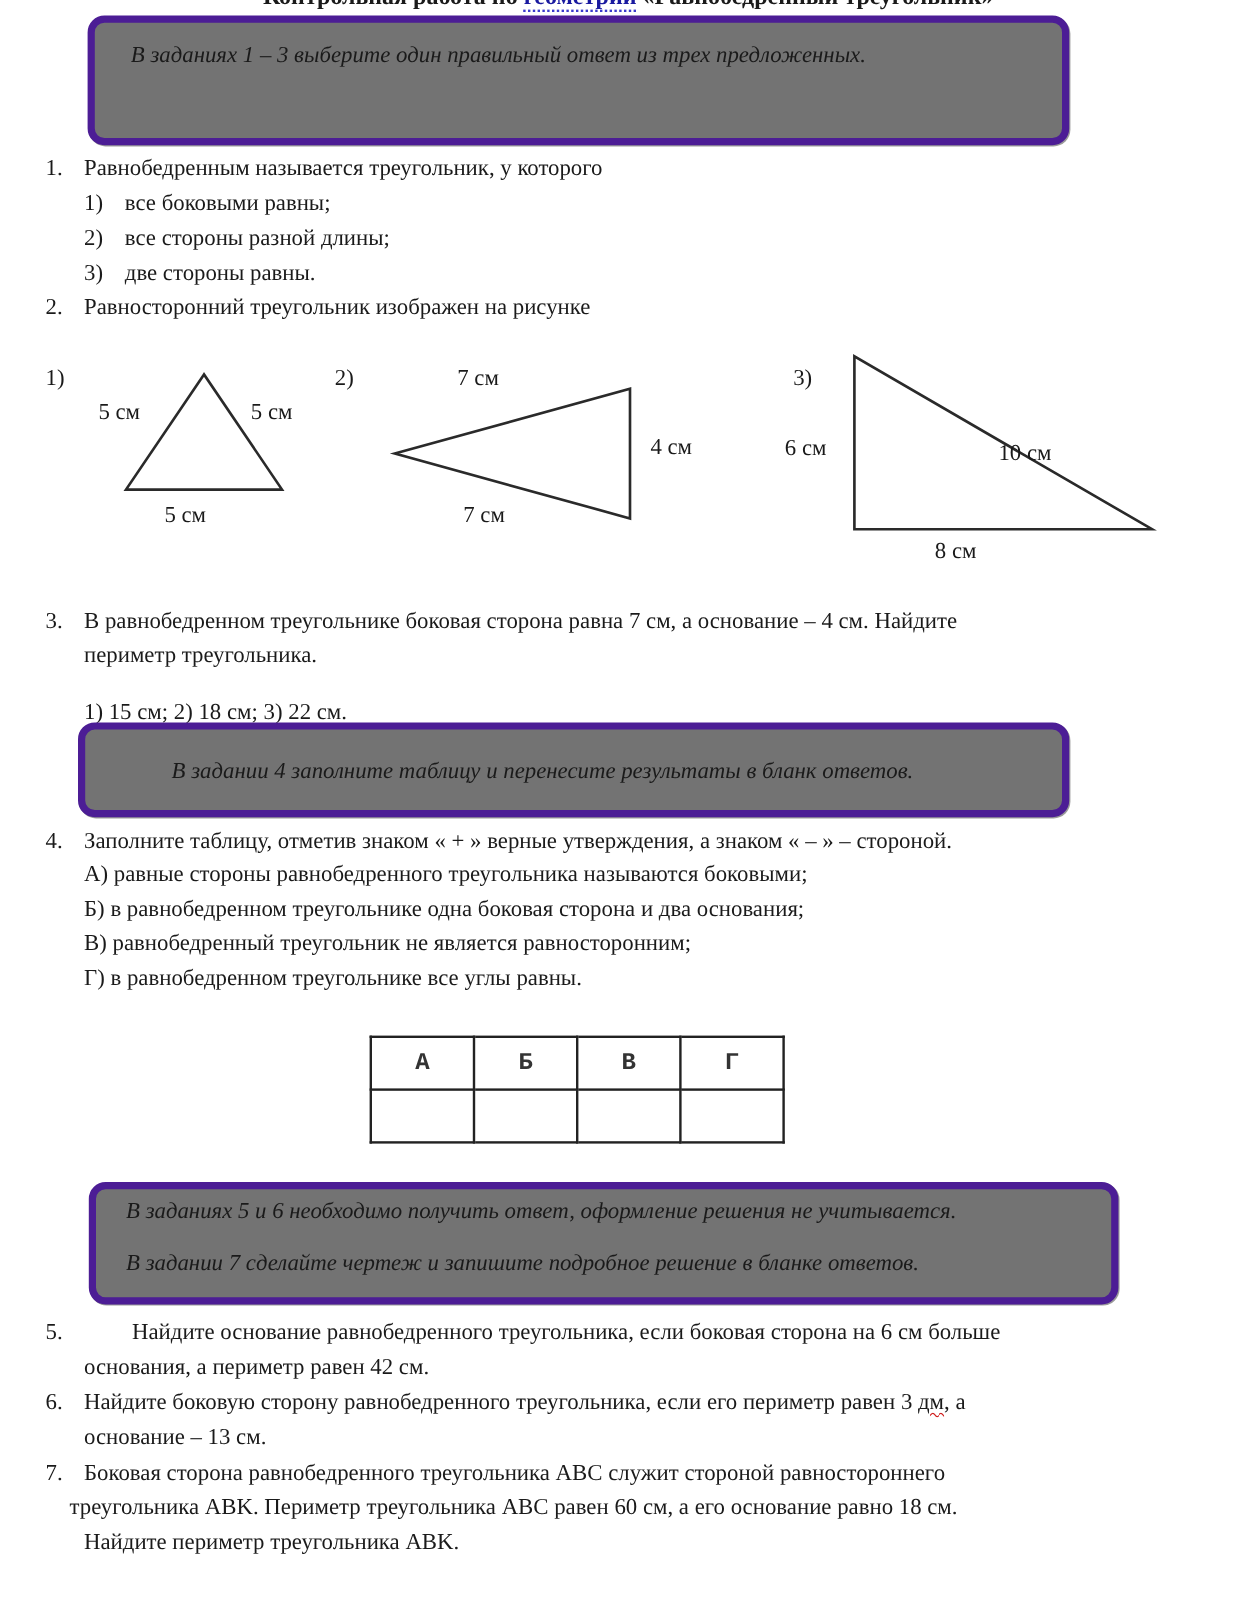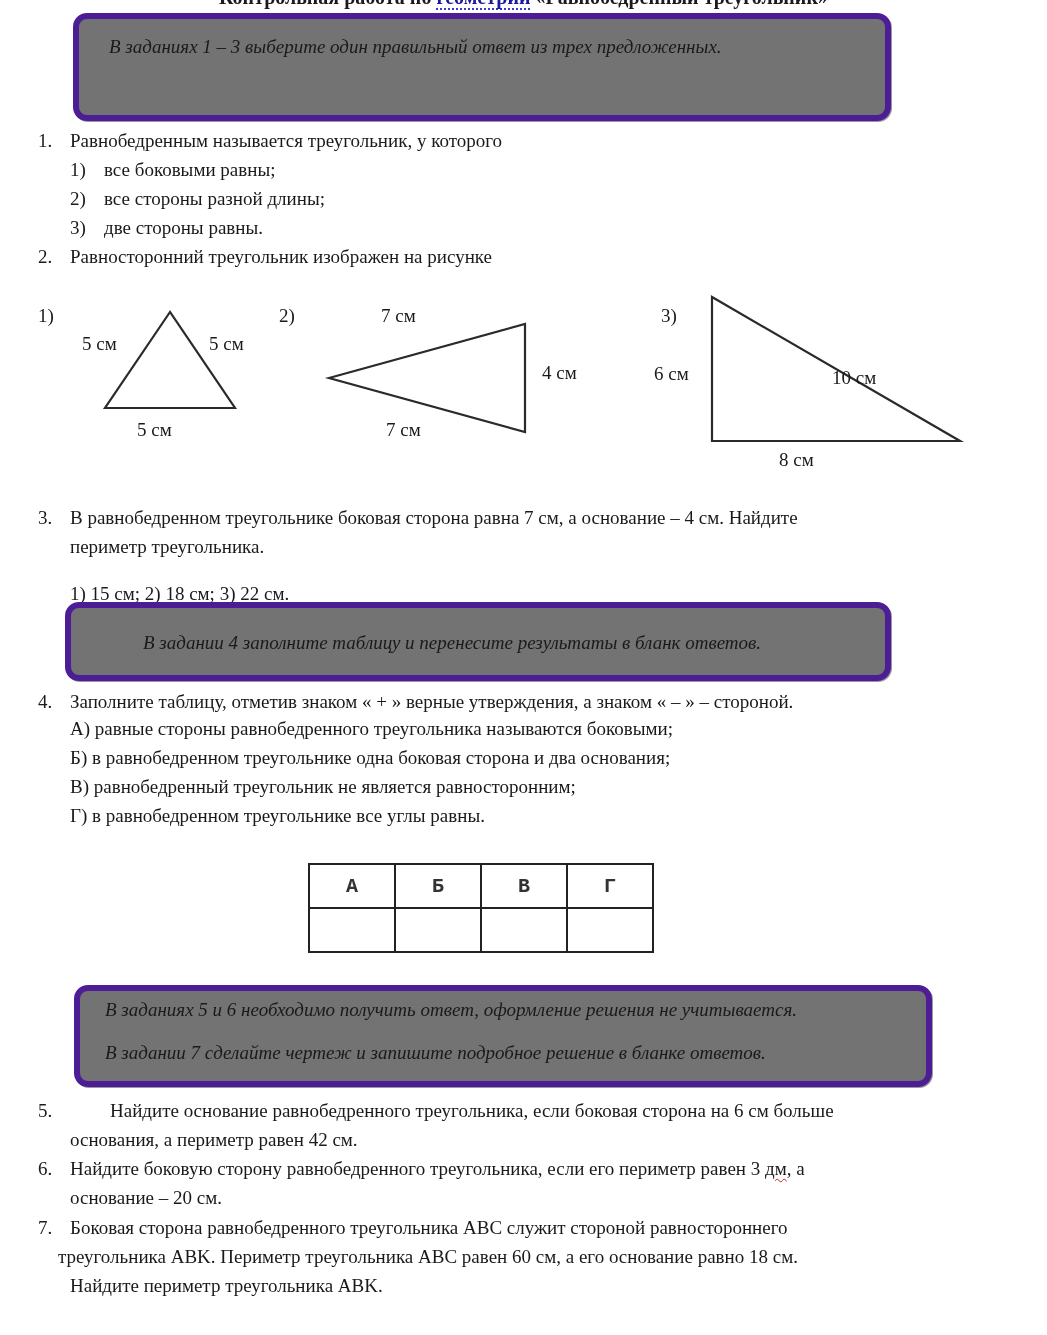--- a/index.html
+++ b/index.html
@@ -145,21 +145,21 @@
 
 <div>
   <span class="num" style="left:38px; top:1100px;">5.</span>
   <span class="txt" style="left:70px; top:1100px;margin-left:40px;">Найдите основание  равнобедренного треугольника, если боковая сторона на 6 см больше</span>
   <span class="txt" style="left:70px; top:1129px;">основания, а периметр равен 42 см.</span>
 </div>
 
 <div>
   <span class="num" style="left:38px; top:1158px;">6.</span>
   <span class="txt" style="left:70px; top:1158px;"><span>Найдите боковую сторону равнобедренного треугольника, если его периметр равен 3 </span><span class="squiggle">дм</span><span>, а</span></span>
-  <span class="txt" style="left:70px; top:1187px;">основание – 20 см.</span>
+  <span class="txt" style="left:70px; top:1187px;">основание – 13 см.</span>
 </div>
 
 <div>
   <span class="num" style="left:38px; top:1217px;">7.</span>
   <span class="txt" style="left:70px; top:1217px;">Боковая сторона равнобедренного треугольника ABC служит стороной  равностороннего</span>
   <span class="txt" style="left:58px; top:1246px;">треугольника ABK. Периметр треугольника ABC равен  60 см, а его основание равно 18 см.</span>
   <span class="txt" style="left:70px; top:1275px;">Найдите периметр  треугольника ABK.</span>
 </div>
 
 </body></html>

